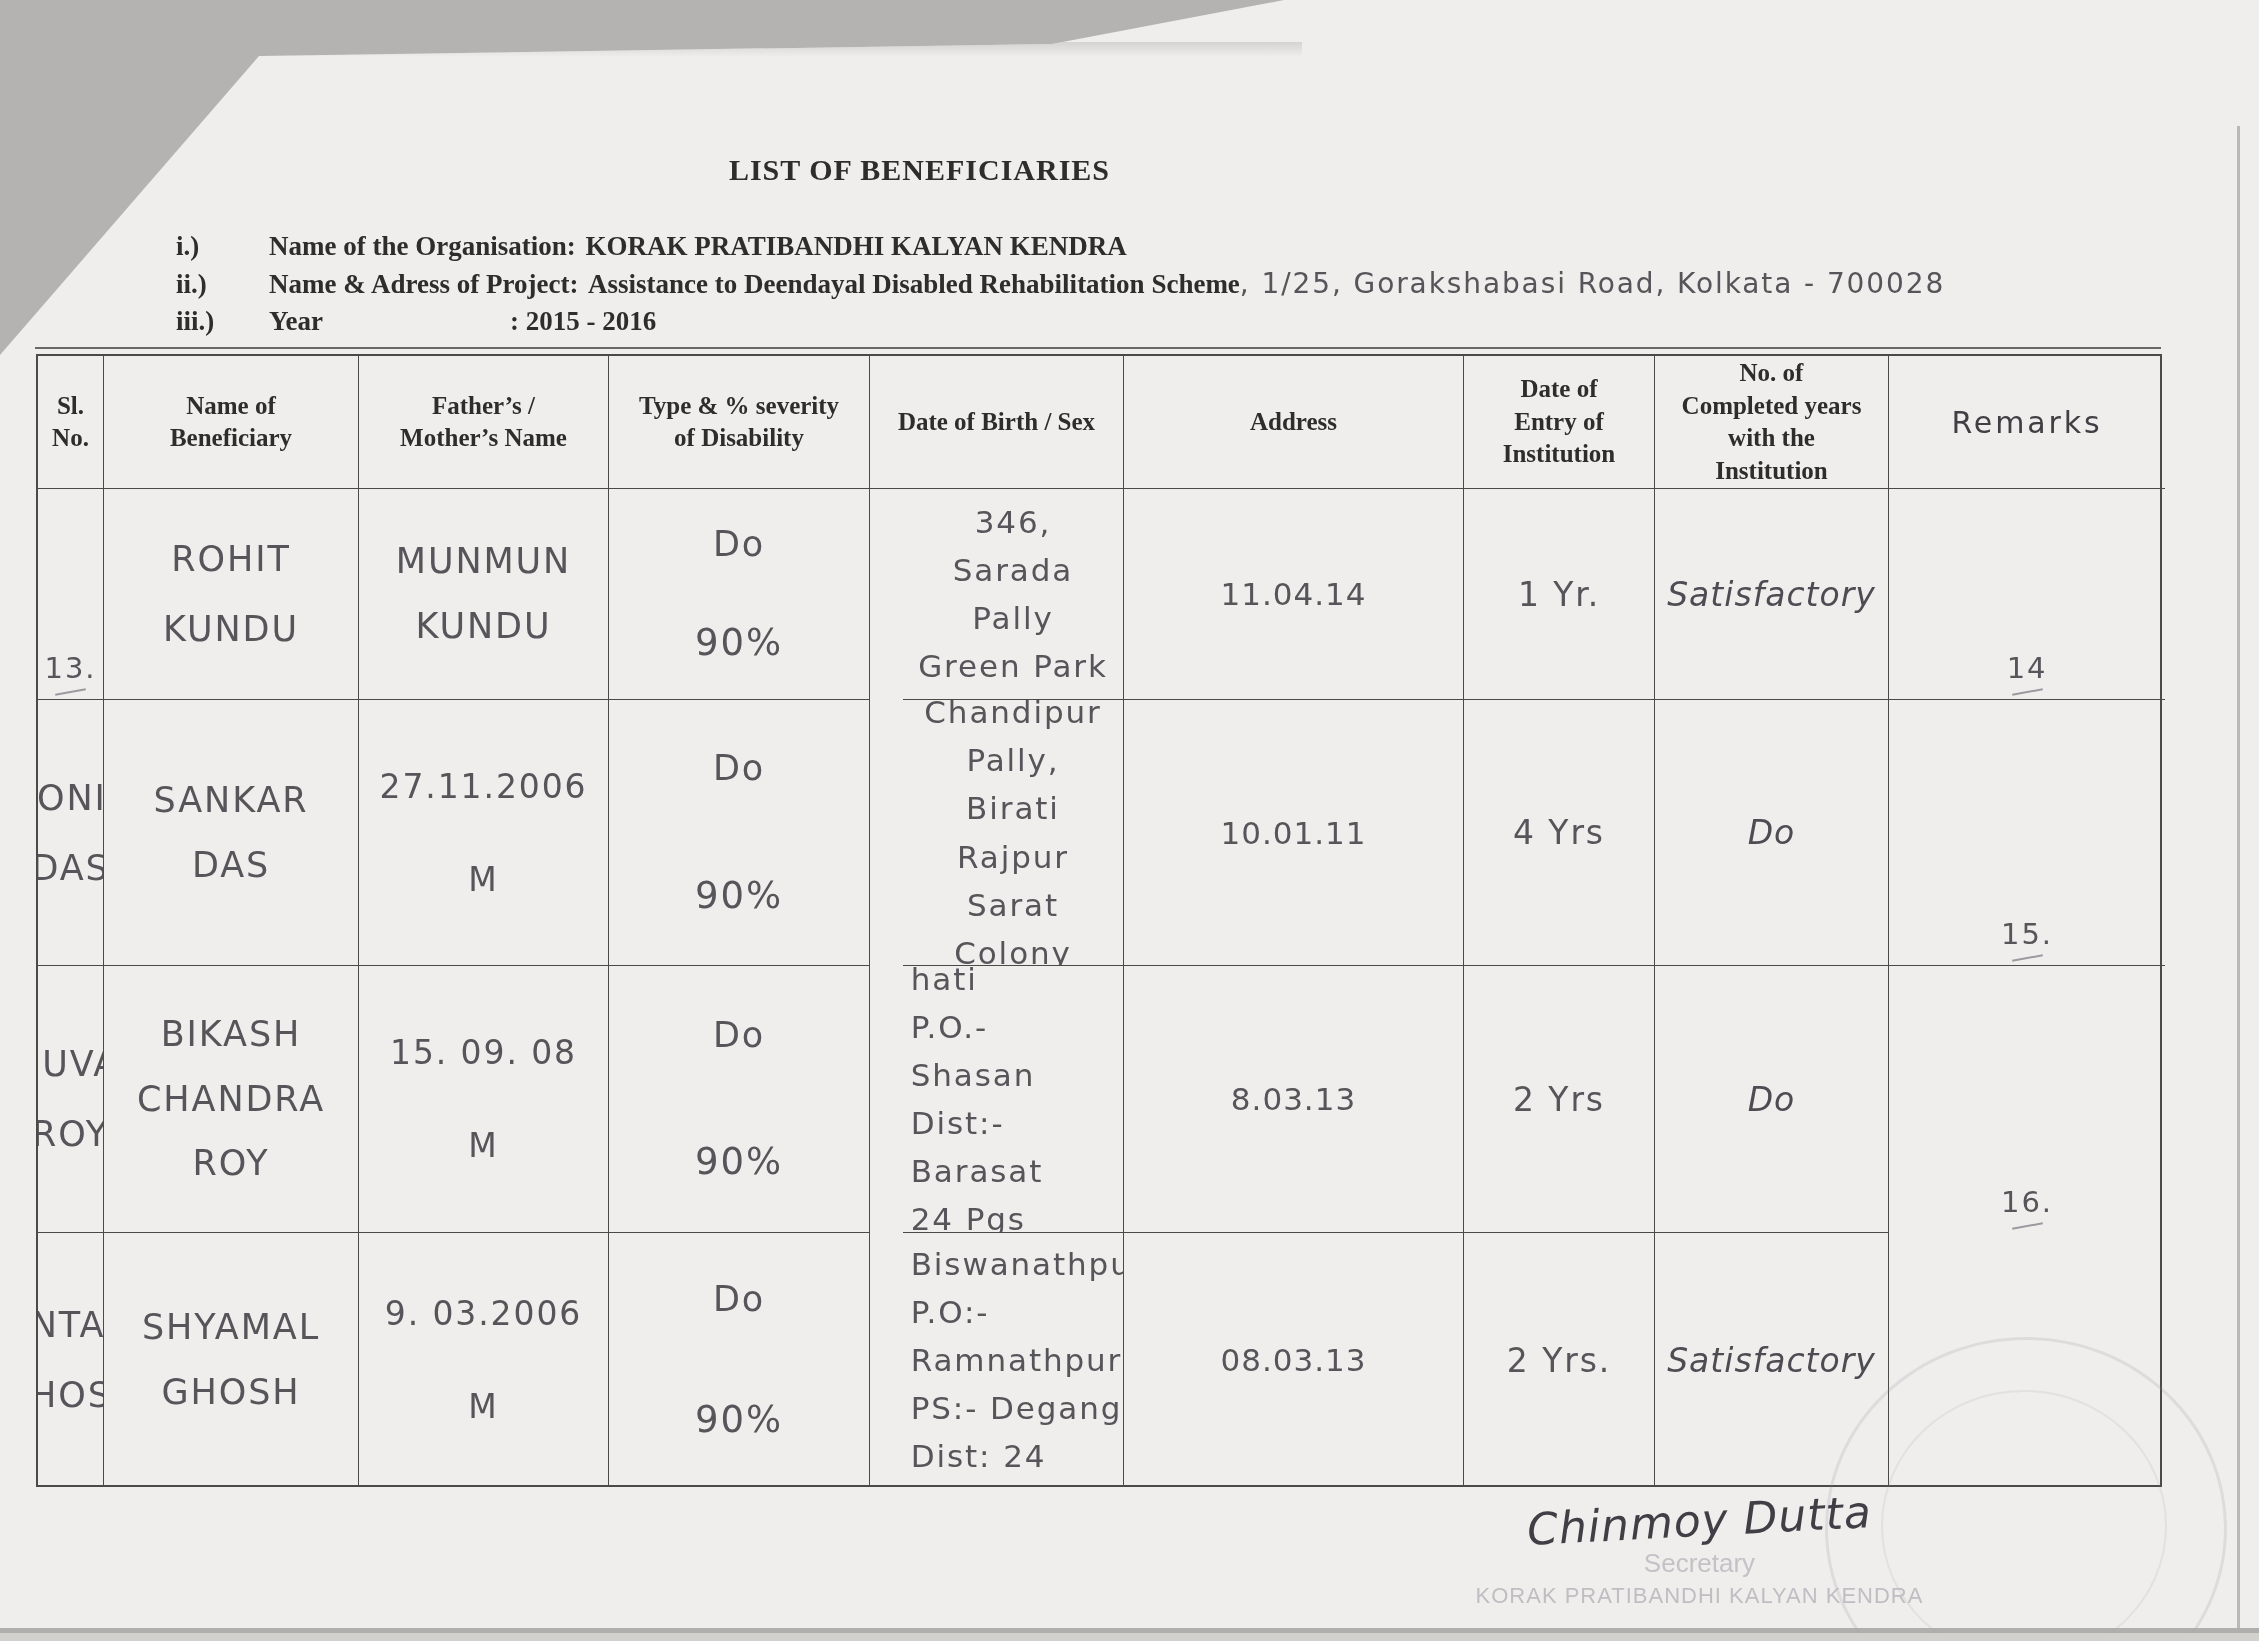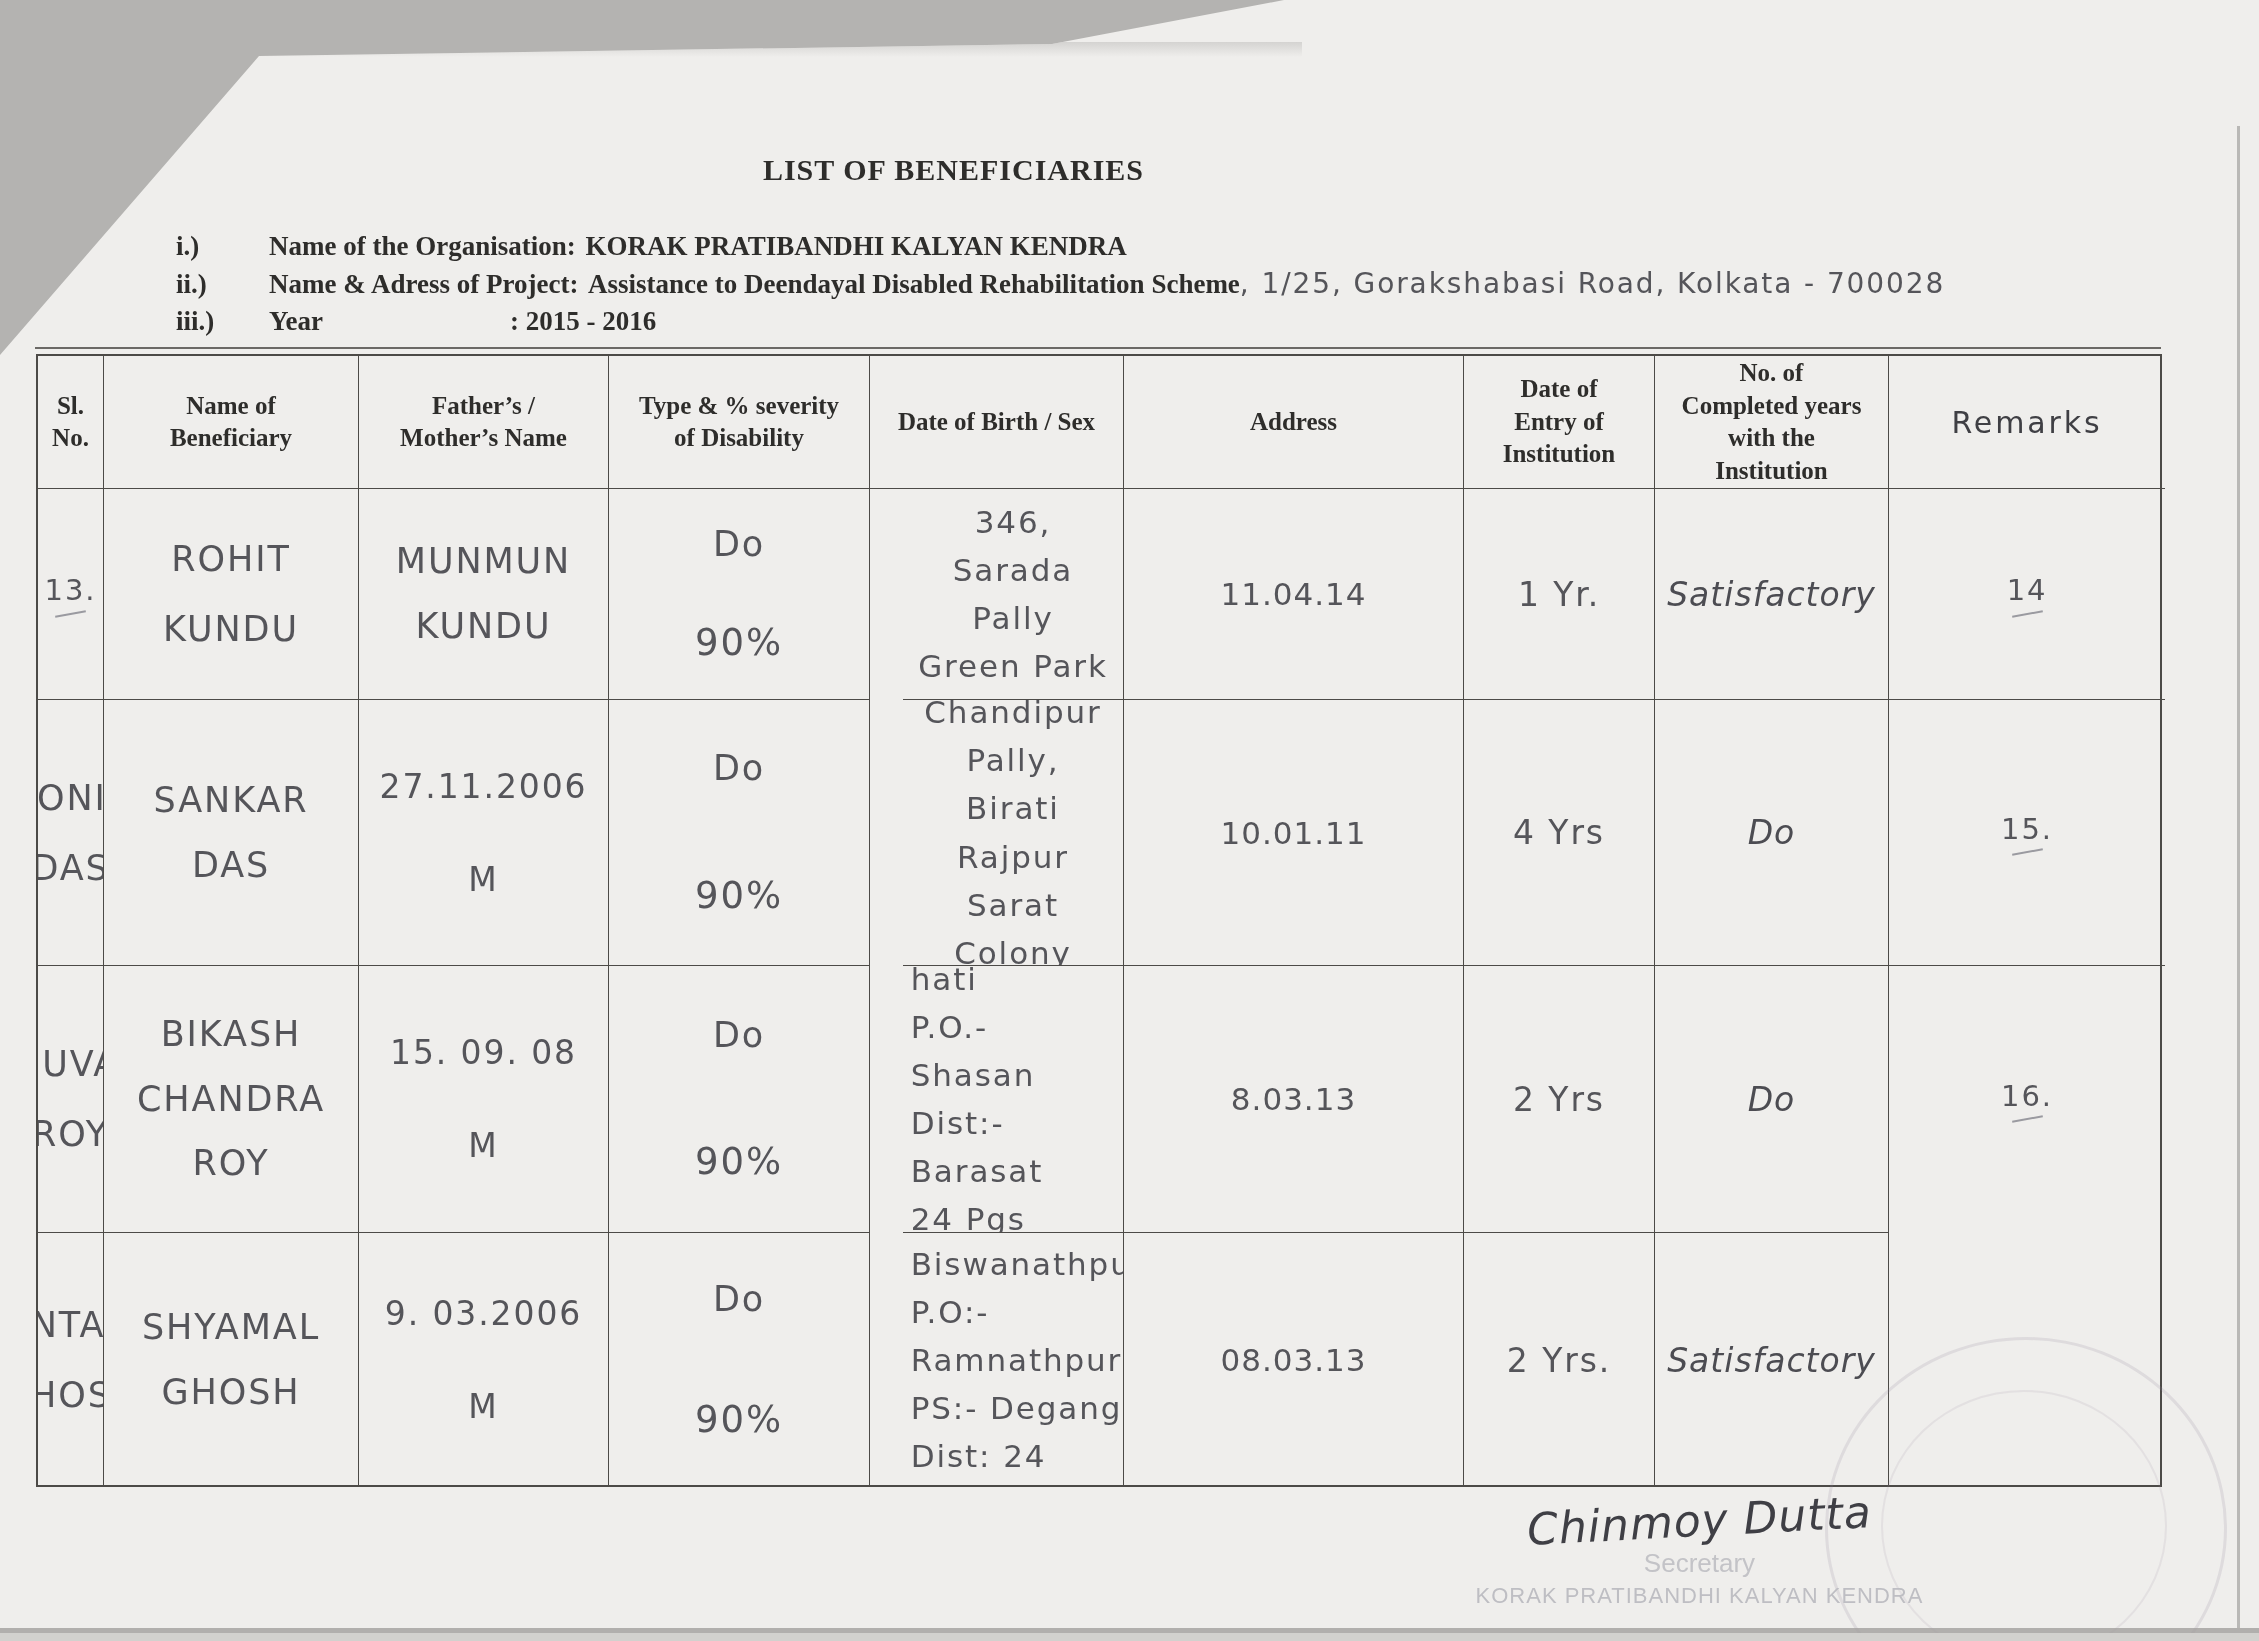--- a/index.html
+++ b/index.html
@@ -16,21 +16,21 @@
   .page-shade-top{position:absolute;left:259px;top:42px;width:1043px;height:15.4px;background:linear-gradient(#c2c1bf,transparent);opacity:.6;}
   .bottom-line{position:absolute;left:0;top:1628px;width:2259px;height:4.8px;background:#a19f9d;opacity:.8;}
   .bottom-strip{position:absolute;left:0;top:1633px;width:2259px;height:8.7px;background:#d2d1ce;}
   .right-edge{position:absolute;left:2237px;top:126px;width:2.9px;height:1502px;background:#b9b8b6;}
 
   .print{color:#2e2d2b;}
   .hw{font-family:"DejaVu Sans",sans-serif;color:#55555a;letter-spacing:1.9px;}
   .hw-cursive{font-family:"DejaVu Sans",sans-serif;font-style:italic;color:#4c4c52;letter-spacing:1px;}
 
   .doc-title{
-    position:absolute;left:683px;top:153px;width:541px;text-align:center;
+    position:absolute;left:649px;top:153px;width:541px;text-align:center;
     font-size:30px;font-weight:bold;letter-spacing:1px;
   }
   .meta{position:absolute;left:176px;top:230px;width:2057px;font-size:27px;font-weight:bold;line-height:1.22;}
   .meta-row{display:flex;align-items:baseline;margin-bottom:3.9px;white-space:nowrap;}
   .meta-index{width:93px;flex:none;}
   .meta-label{margin-right:9.7px;}
   .meta-hw{font-size:28px;font-weight:400;}
   .meta-year-label{width:241px;flex:none;}
 
   .btable{
@@ -53,21 +53,21 @@
   .name-cell{font-size:35px;line-height:2.0;}
   .parent-cell{font-size:35px;line-height:1.85;}
   .dob-cell{font-size:33px;gap:54px;}
   .type-cell{font-size:35px;justify-content:space-around;}
   .type-pct{font-size:37px;}
   .addr-cell{font-size:31px;line-height:1.55;margin-left:33px;}
   .addr-left{text-align:left;align-items:flex-start;}
   .entry-cell{font-size:31px;letter-spacing:1px;}
   .years-cell{font-size:33px;}
   .remarks-cell{font-size:33px;}
-  .sl-cell{font-size:29px;justify-content:center;}
+  .sl-cell{font-size:29px;justify-content:flex-end;}
   .sl-underline{width:31px;height:0;border-top:2.9px solid #9a9aa0;margin-top:5.8px;transform:rotate(-10deg);}
 
   .sig-block{position:absolute;left:1429px;top:1495px;width:541px;text-align:center;}
   .sig-name{font-size:44px;transform:rotate(-3deg);display:inline-block;color:#3f3f45;}
   .sig-title{font-family:"Liberation Sans",sans-serif;font-size:26px;color:#c3c3c7;margin-top:1.9px;}
   .sig-org{font-family:"Liberation Sans",sans-serif;font-size:22px;color:#bebec3;margin-top:3.9px;letter-spacing:1px;}
 
   .stamp{
     position:absolute;left:1825px;top:1337px;width:396px;height:377px;
     border:3.9px solid rgba(145,135,155,.18);border-radius:50%;

